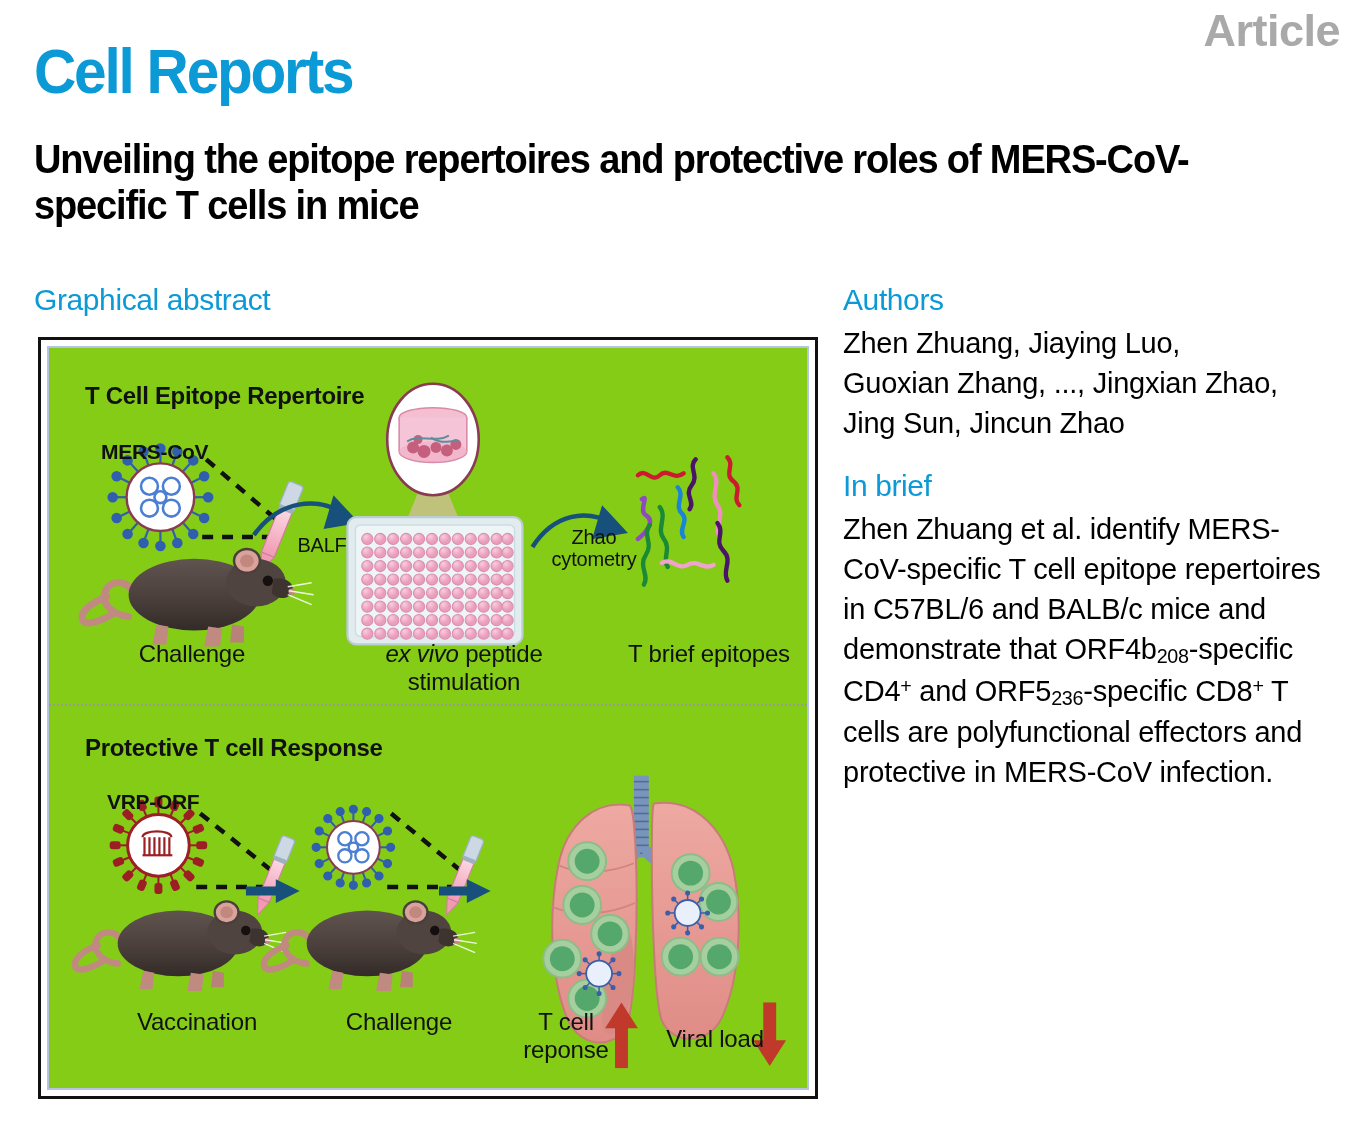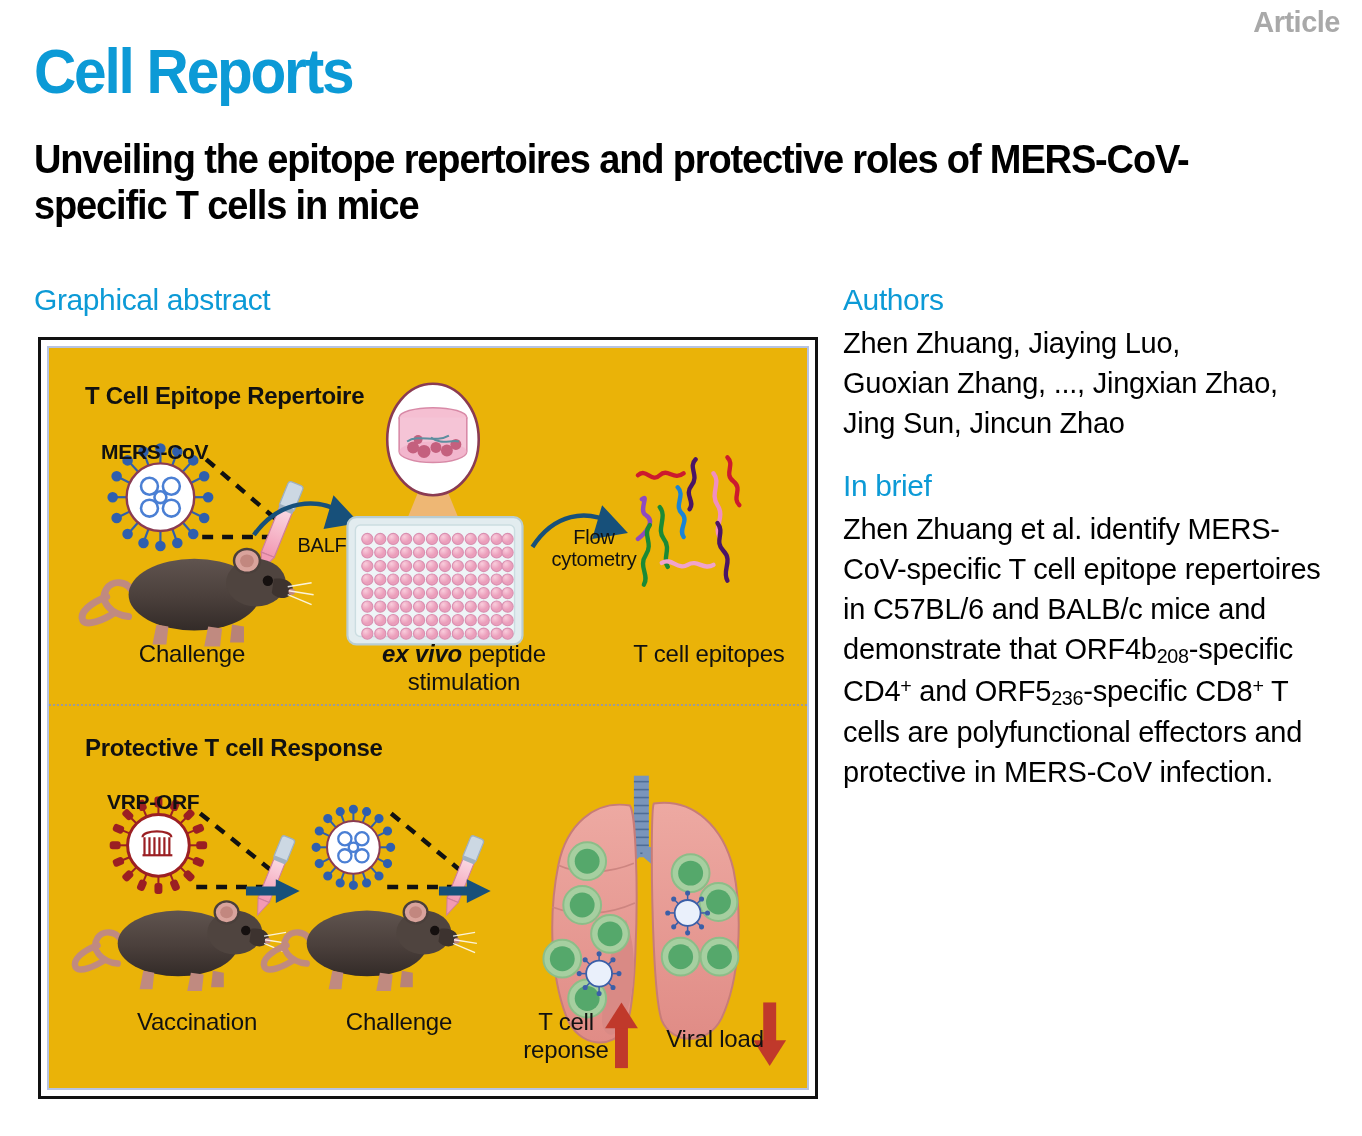--- a/index.html
+++ b/index.html
@@ -14,21 +14,21 @@
     font-family: "Liberation Sans", sans-serif;
     color: #000000;
     overflow: hidden;
   }
 
   
   #article-kicker {
     position: absolute;
     top: 8px;
     right: 22px;
-    font-size: 29px;
+    font-size: 45px;
     font-weight: bold;
     letter-spacing: -0.5px;
     color: #a9a9a9;
     line-height: 1;
   }
   #journal-logo {
     position: absolute;
     top: 40px;
     left: 34px;
     font-size: 63px;
@@ -78,21 +78,21 @@
     border: 3px solid #111111;
     background: #ffffff;
     box-sizing: border-box;
     padding: 6px;
   }
   #ga-inner {
     position: relative;
     width: 100%;
     height: 100%;
     border: 2px solid #b6c3e2;
-    background: #eab308;
+    background: #84cc16;
     box-sizing: border-box;
     overflow: hidden;
   }
   #panel-divider {
     position: absolute;
     left: 0;
     right: 0;
     top: 356px;
     border-top: 2px dotted #9a9a9a;
   }
@@ -140,21 +140,21 @@
   #cap-epitopes    { left: 555px; top: 292px; width: 210px; }
   #label-balf      { left: 228px; top: 186px; width: 90px;  text-align:center; }
   #label-flow      { left: 480px; top: 178px; width: 130px; text-align:center; }
 
   
   #cap-vaccination { left: 48px;  top: 660px; width: 200px; }
   #cap-challenge-2 { left: 250px; top: 660px; width: 200px; }
   #cap-tcellresp   { left: 462px; top: 660px; width: 110px; }
   #cap-viralload   { left: 596px; top: 660px; width: 140px; margin-top: 17px; }
 
-  .italic { font-style: italic; font-weight: bold; }
+  .italic { font-style: italic; }
 
   svg { display: block; }
   .ga-svg {
     position: absolute;
     left: 0; top: 0;
     width: 100%;
     height: 100%;
     pointer-events: none;
   }
 
@@ -751,29 +751,29 @@
       <g>
         <rect x="718" y="658" width="13" height="44" fill="#c0392b"></rect>
         <path d="M708,696 L724.5,722 L741,696 Z" fill="#c0392b"></path>
       </g>
     </svg>
 
     <div id="panel1-title" class="panel-title">T Cell Epitope Repertoire</div>
     <div id="mers-label" class="agent-label">MERS-CoV</div>
     <div id="label-balf" class="flowlabel">BALF</div>
     <div id="label-flow" class="flowlabel">
-      <span>Flow</span><br>
+      <span>Zhao</span><br>
       <span>cytometry</span>
     </div>
     <div id="cap-challenge-1" class="cap">Challenge</div>
     <div id="cap-exvivo" class="cap">
       <span class="italic">ex vivo</span><span> peptide</span><br>
       <span>stimulation</span>
     </div>
-    <div id="cap-epitopes" class="cap">T cell epitopes</div>
+    <div id="cap-epitopes" class="cap">T brief epitopes</div>
 
     <div id="panel-divider"></div>
 
     <div id="panel2-title" class="panel-title">Protective T cell Response</div>
     <div id="vrp-label" class="agent-label">VRP-ORF</div>
     <div id="cap-vaccination" class="cap">Vaccination</div>
     <div id="cap-challenge-2" class="cap">Challenge</div>
     <div id="cap-tcellresp" class="cap">
       <span>T cell</span><br>
       <span>reponse</span>

